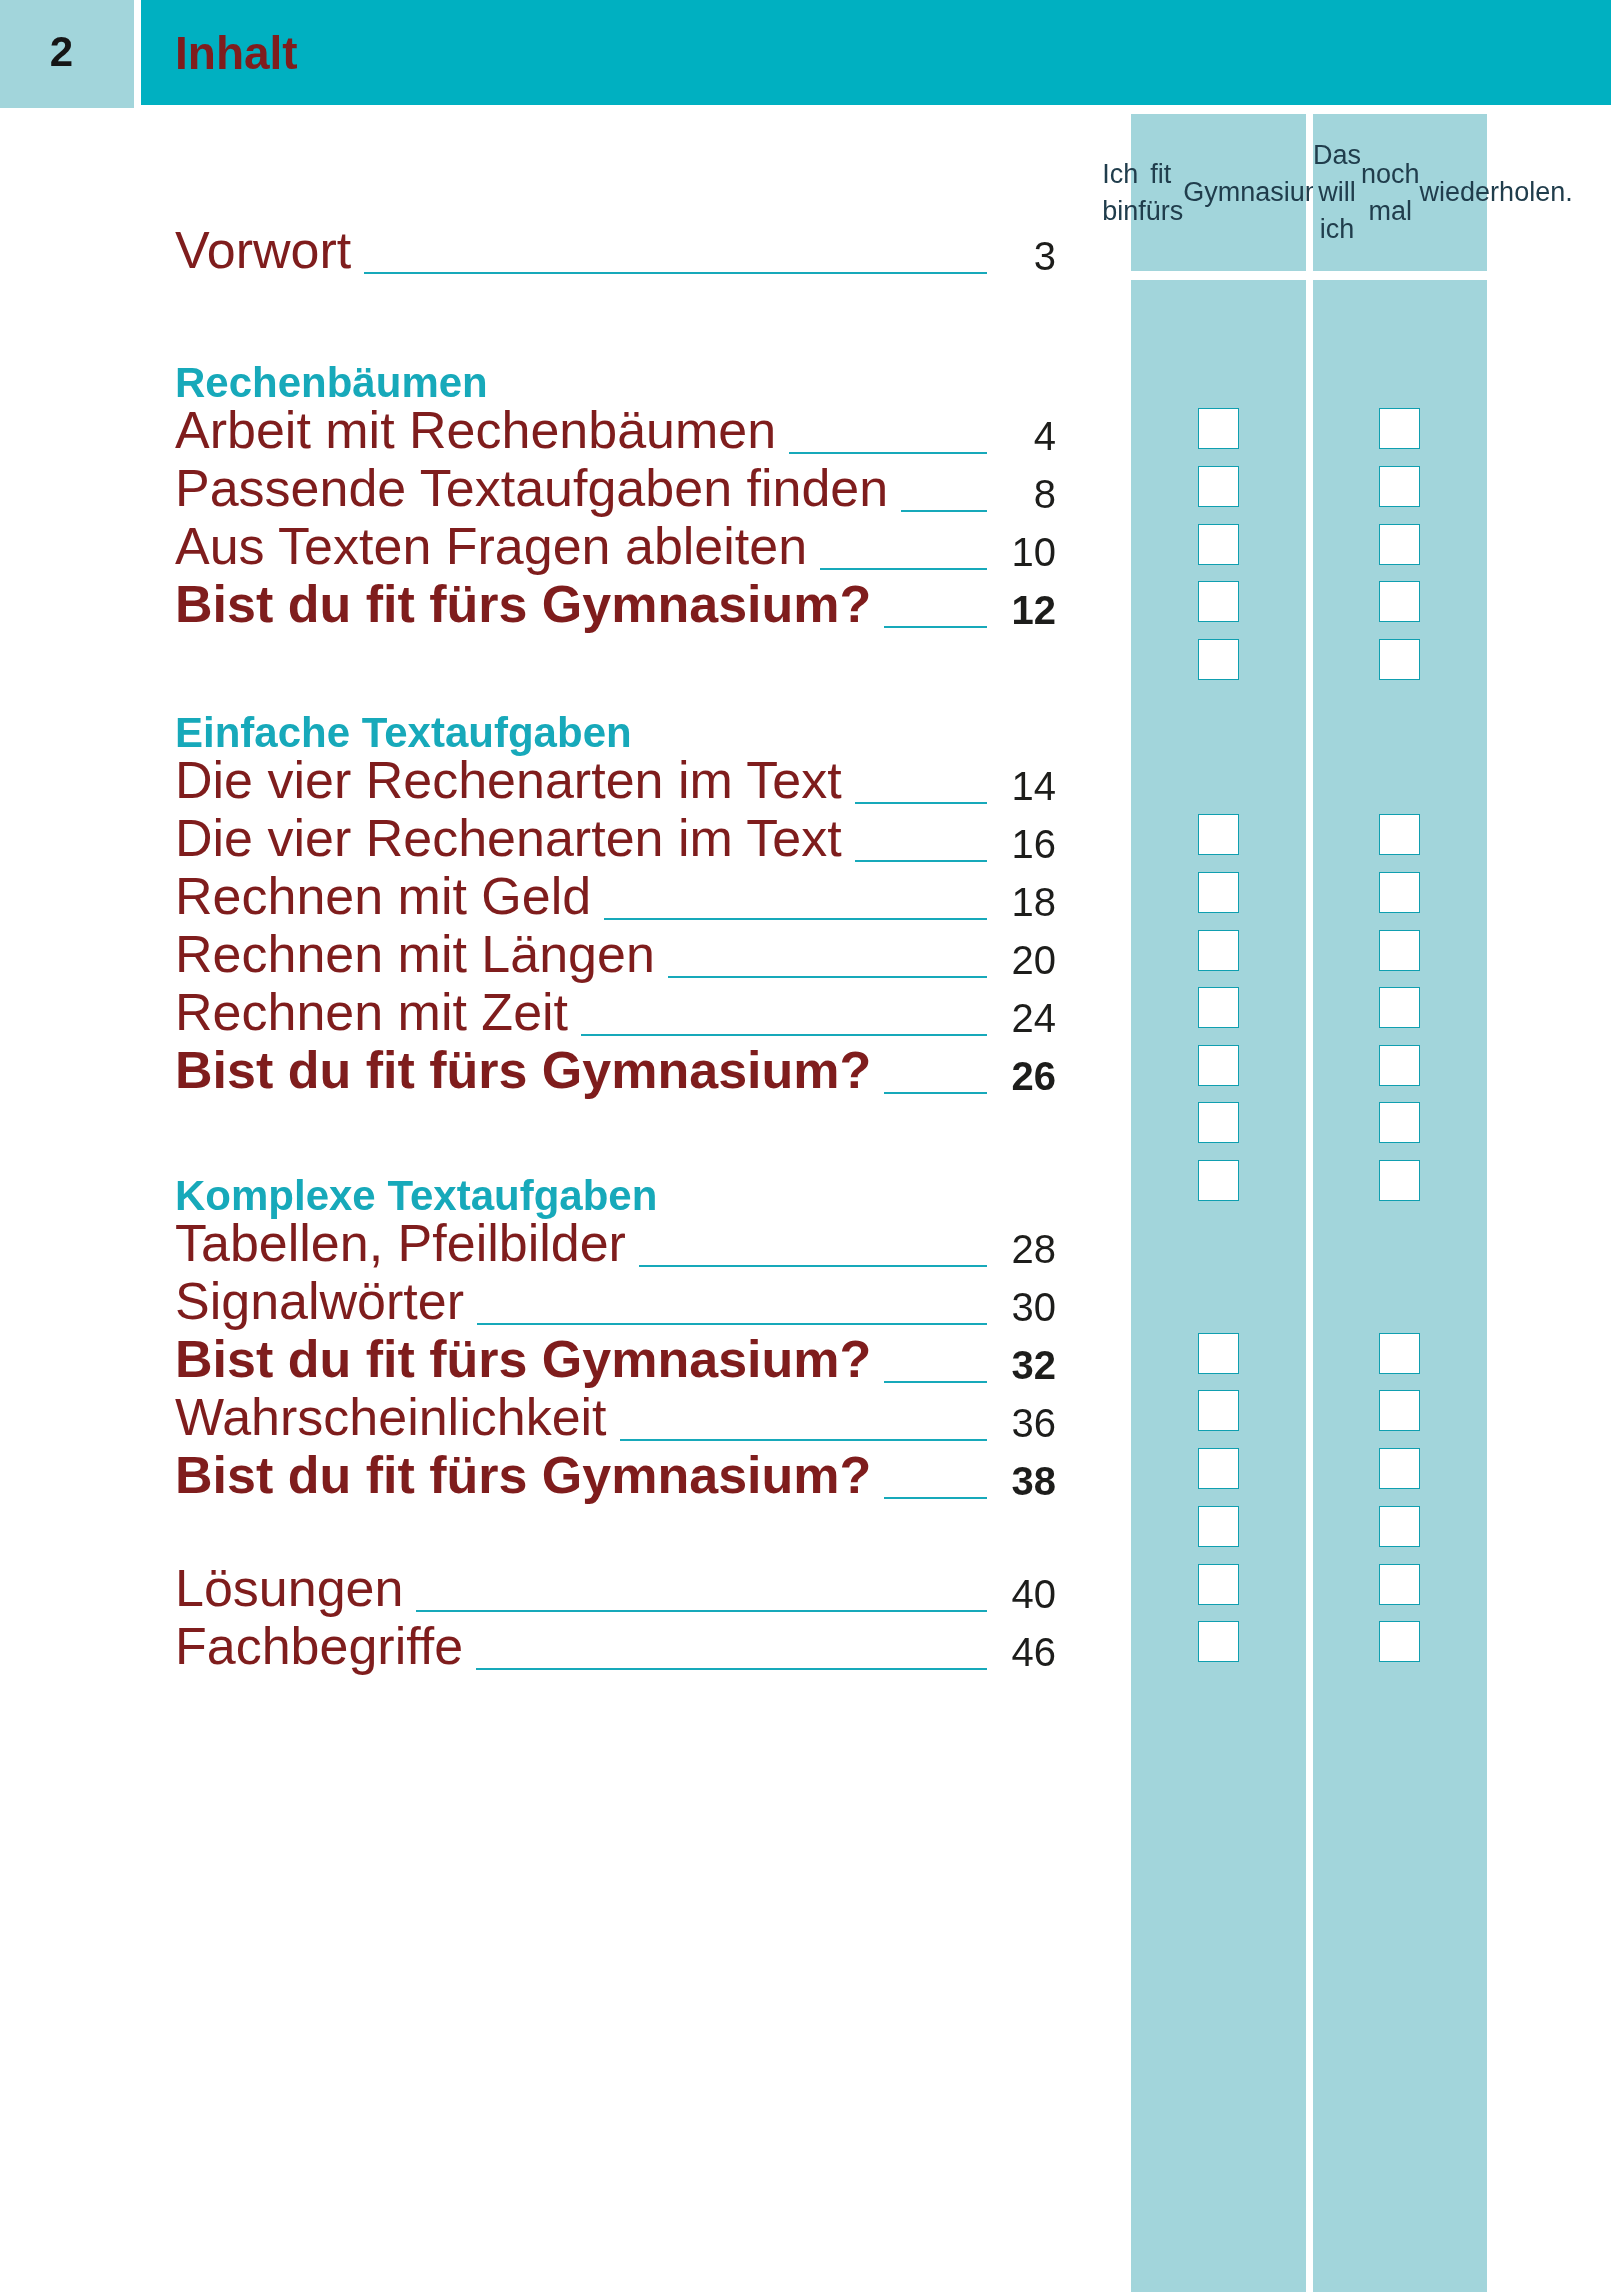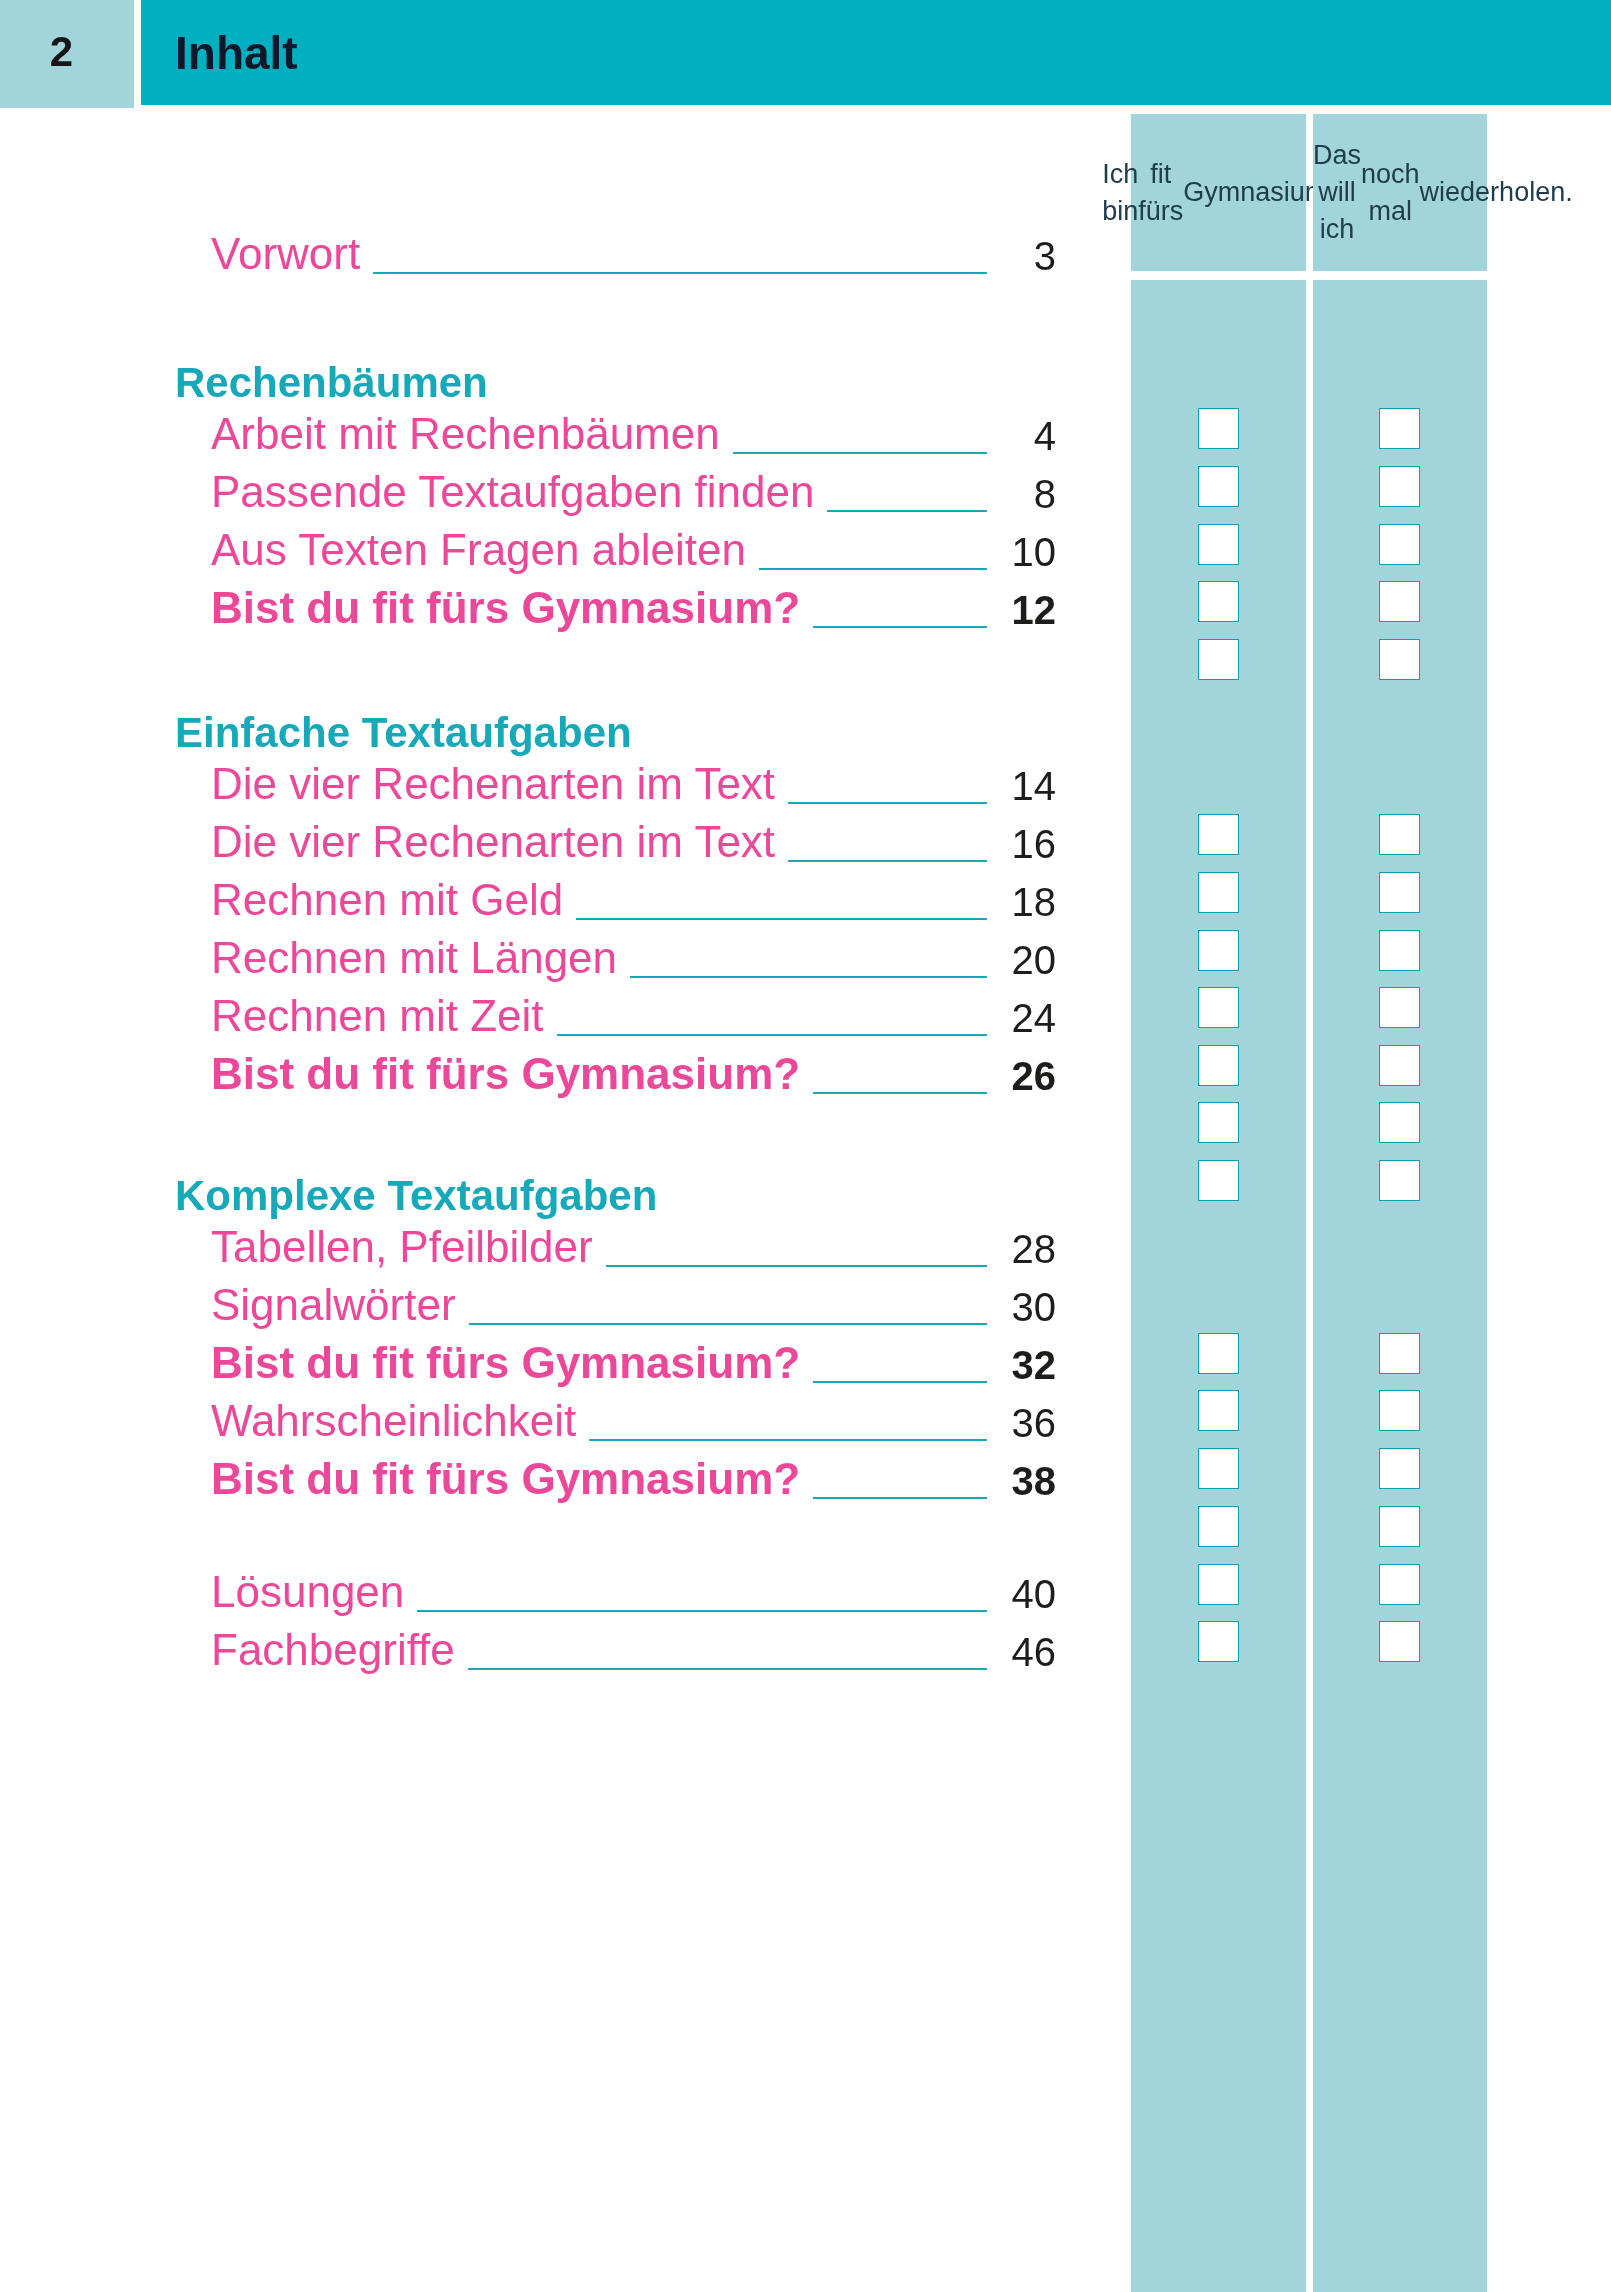--- a/index.html
+++ b/index.html
@@ -10,25 +10,25 @@
   
   .corner{
     position:absolute;left:0;top:0;width:134px;height:108px;background:#a2d5db;
     display:flex;align-items:center;justify-content:center;
   }
   .corner span{font-size:42px;font-weight:bold;color:#161616;padding-right:11px;padding-bottom:3.7px;}
   .band{
     position:absolute;left:141px;top:0;width:1470px;height:105px;background:#00b0c1;
     display:flex;align-items:center;
   }
-  .band .title{font-size:46px;font-weight:bold;color:#0f172a;margin-left:34px;}
+  .band .title{font-size:46px;font-weight:bold;color:#7f1d1d;margin-left:34px;}
   
   .toc{position:absolute;left:175px;top:229px;width:881px;}
   .trow{display:flex;align-items:flex-end;height:58px;}
-  .lbl{font-size:44px;line-height:1;color:#ec4899;margin-bottom:11px;white-space:nowrap;margin-left:36px;}
+  .lbl{font-size:52px;line-height:1;color:#7f1d1d;margin-bottom:11px;white-space:nowrap;}
   .leader{flex:1;border-bottom:2.8px solid #17a9ba;margin:0 0 13px 13px;}
   .num{font-size:40px;line-height:1;color:#1d1d1b;margin-bottom:11px;min-width:69px;text-align:right;}
   .bold .lbl,.bold .num{font-weight:bold;}
   .sect-head{display:flex;align-items:flex-end;font-size:42px;font-weight:bold;color:#17a9ba;padding-bottom:1.8px;box-sizing:border-box;}
   .sh1{height:122px;}
   .sh2{height:118px;}
   .sh3{height:115px;}
   .gap{height:55px;}
   
   .colhead{

